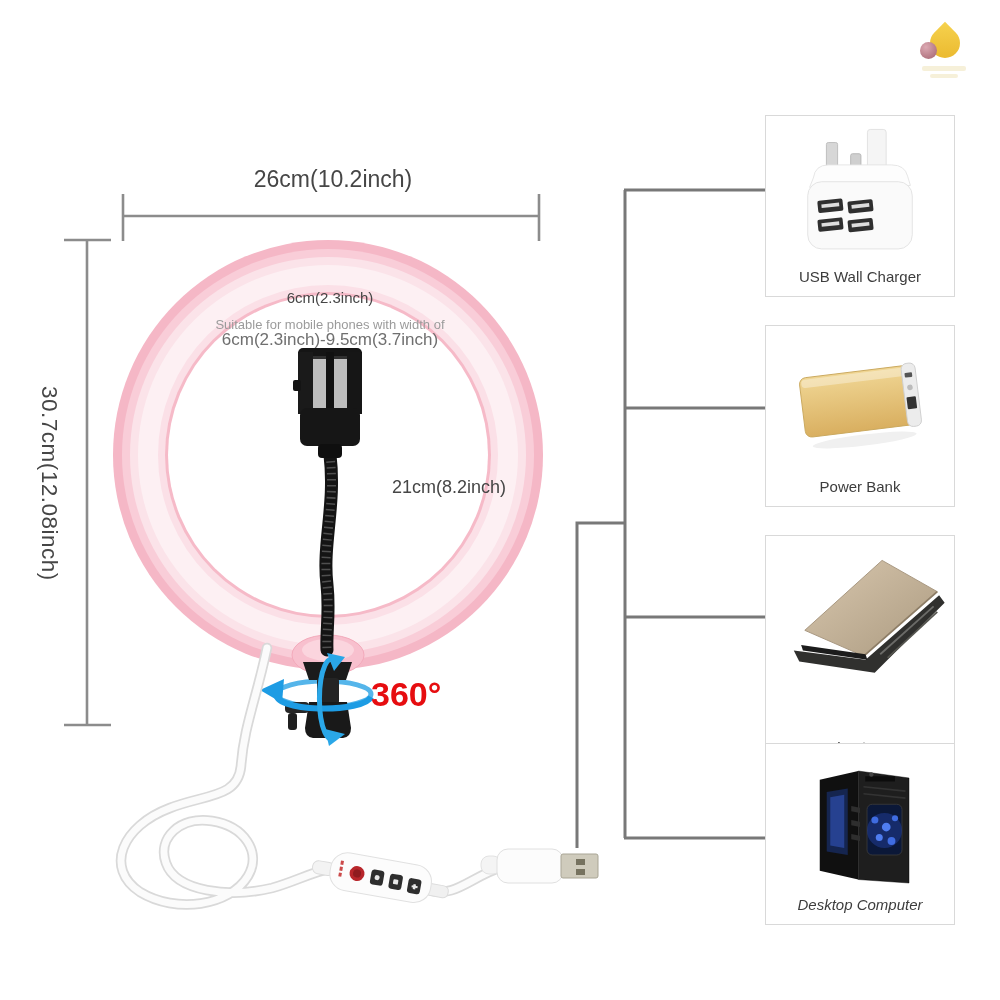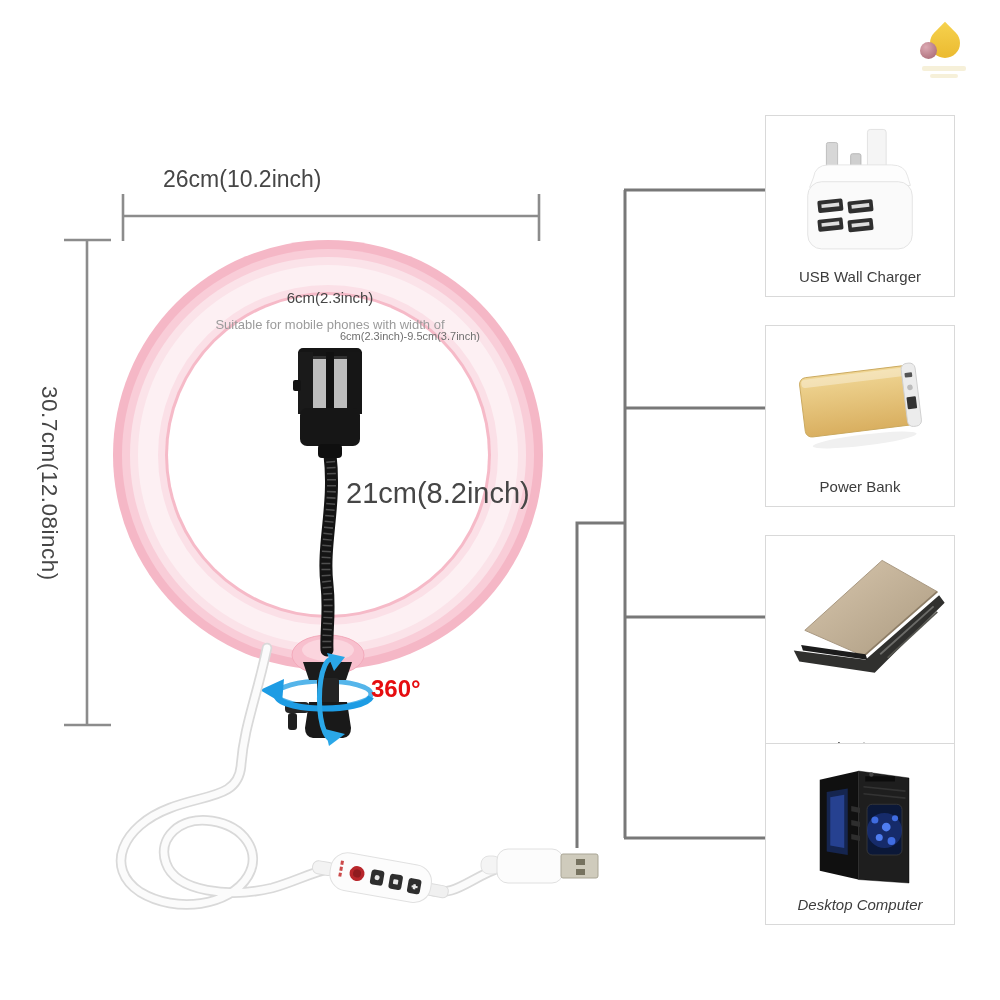--- a/index.html
+++ b/index.html
@@ -2,28 +2,28 @@
 <html><head>
 <meta charset="utf-8">
 <style>
   html,body{margin:0;padding:0;background:#ffffff;}
   #stage{
     position:relative;width:1000px;height:1000px;background:#ffffff;overflow:hidden;
     font-family:"Liberation Sans", sans-serif;
   }
   #art{position:absolute;left:0;top:0;width:1000px;height:1000px;}
   .lbl{position:absolute;color:#464646;white-space:nowrap;}
-  .dim{font-size:23px;}
+  .dim{font-size:23px;text-align:center;}
   .lbl-width{left:163px;top:166px;width:340px;}
   .lbl-height{left:36px;top:386px;writing-mode:vertical-rl;font-size:22.5px;letter-spacing:0.5px;}
-  .lbl-inner{left:346px;top:477px;width:160px;font-size:29px;text-align:left;}
+  .lbl-inner{left:346px;top:477px;width:160px;font-size:18px;text-align:right;}
   .lbl-clip{left:230px;top:289px;width:200px;font-size:15px;text-align:center;}
   .lbl-note1{left:180px;top:317px;width:300px;font-size:13px;color:#9b9b9b;text-align:center;}
-  .lbl-note2{left:180px;top:330px;width:300px;font-size:11px;color:#6f6f6f;text-align:right;}
-  .lbl-rot{left:371px;top:675px;font-size:24px;font-weight:bold;color:#e60d10;}
+  .lbl-note2{left:180px;top:330px;width:300px;font-size:17px;color:#6f6f6f;text-align:center;}
+  .lbl-rot{left:371px;top:675px;font-size:34px;font-weight:bold;color:#e60d10;}
   .source-box{
     position:absolute;left:765px;width:190px;box-sizing:border-box;background:#fff;
     border:1px solid #d9d9d9;display:flex;flex-direction:column;align-items:center;
   }
   .source-box .thumb{margin-top:6px;flex:0 0 auto;}
   .source-label{margin-top:auto;padding-bottom:11px;font-size:15px;color:#3d3d3d;}
   .box-1{top:115px;height:182px;}
   .box-2{top:325px;height:182px;}
   .box-3{top:535px;height:232px;}
   .box-4{top:743px;height:182px;font-style:italic;}

